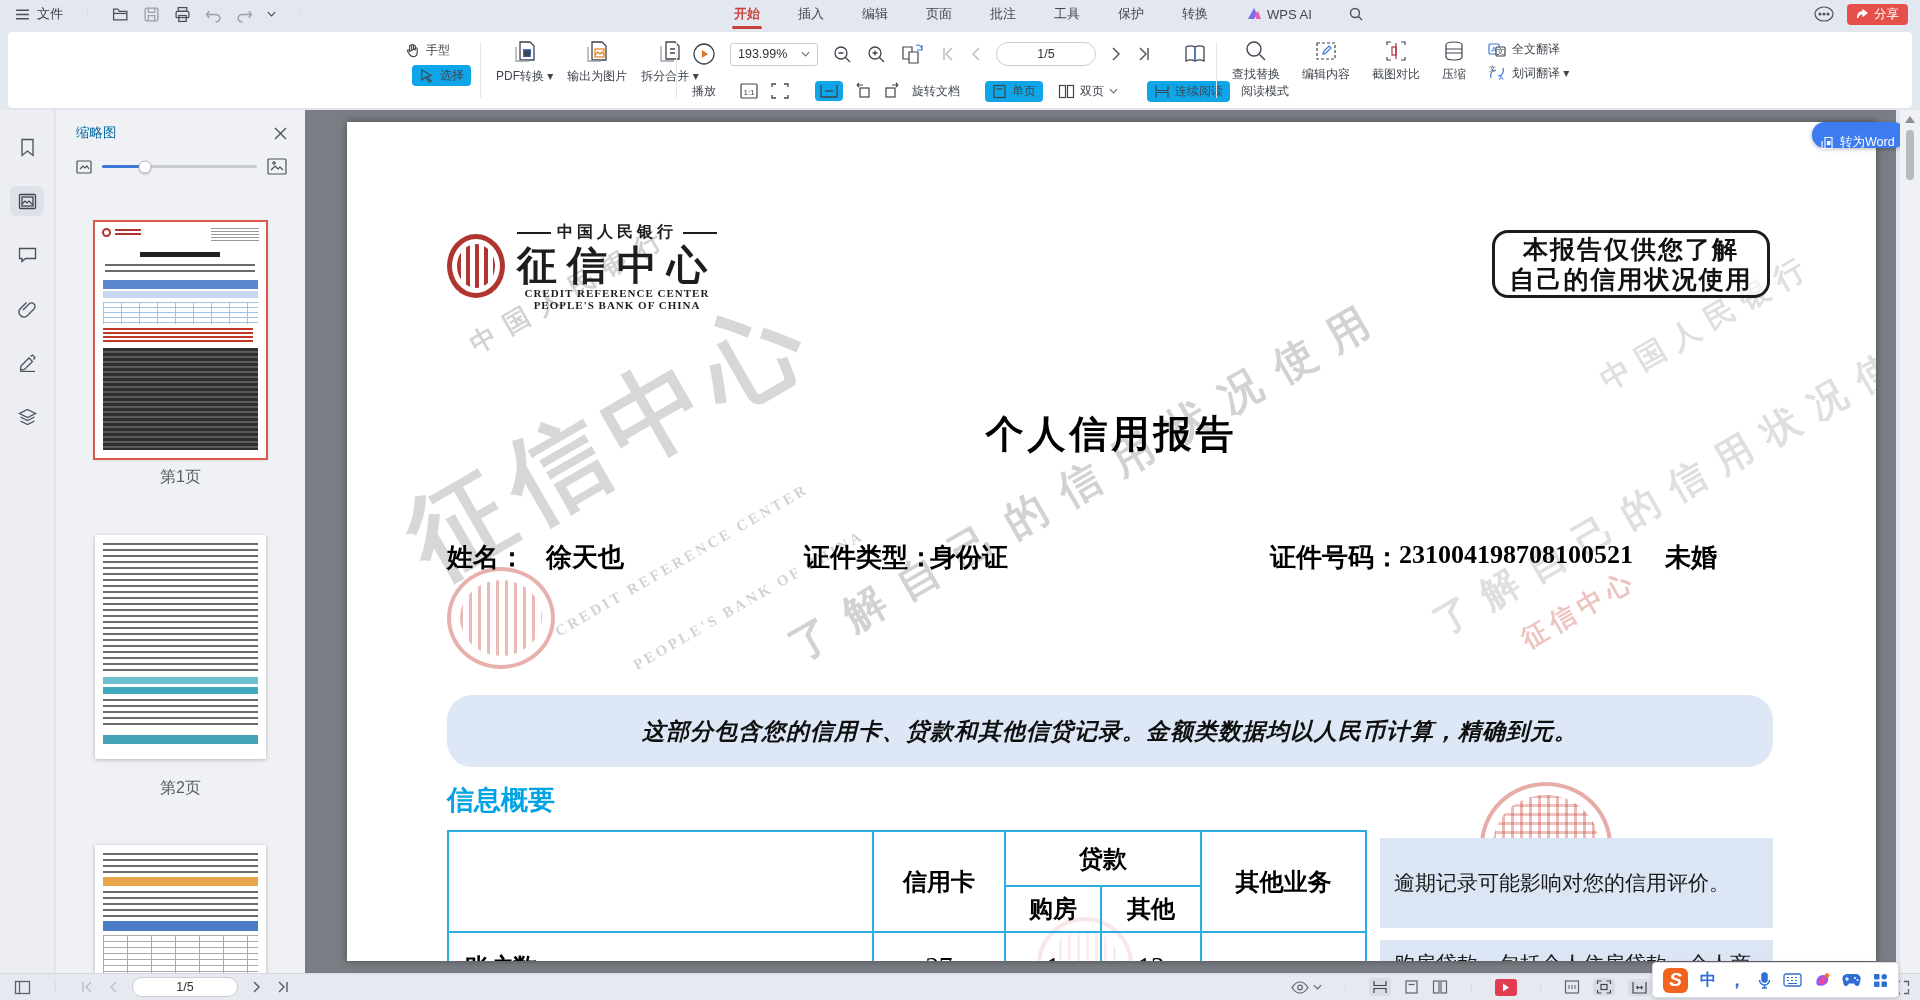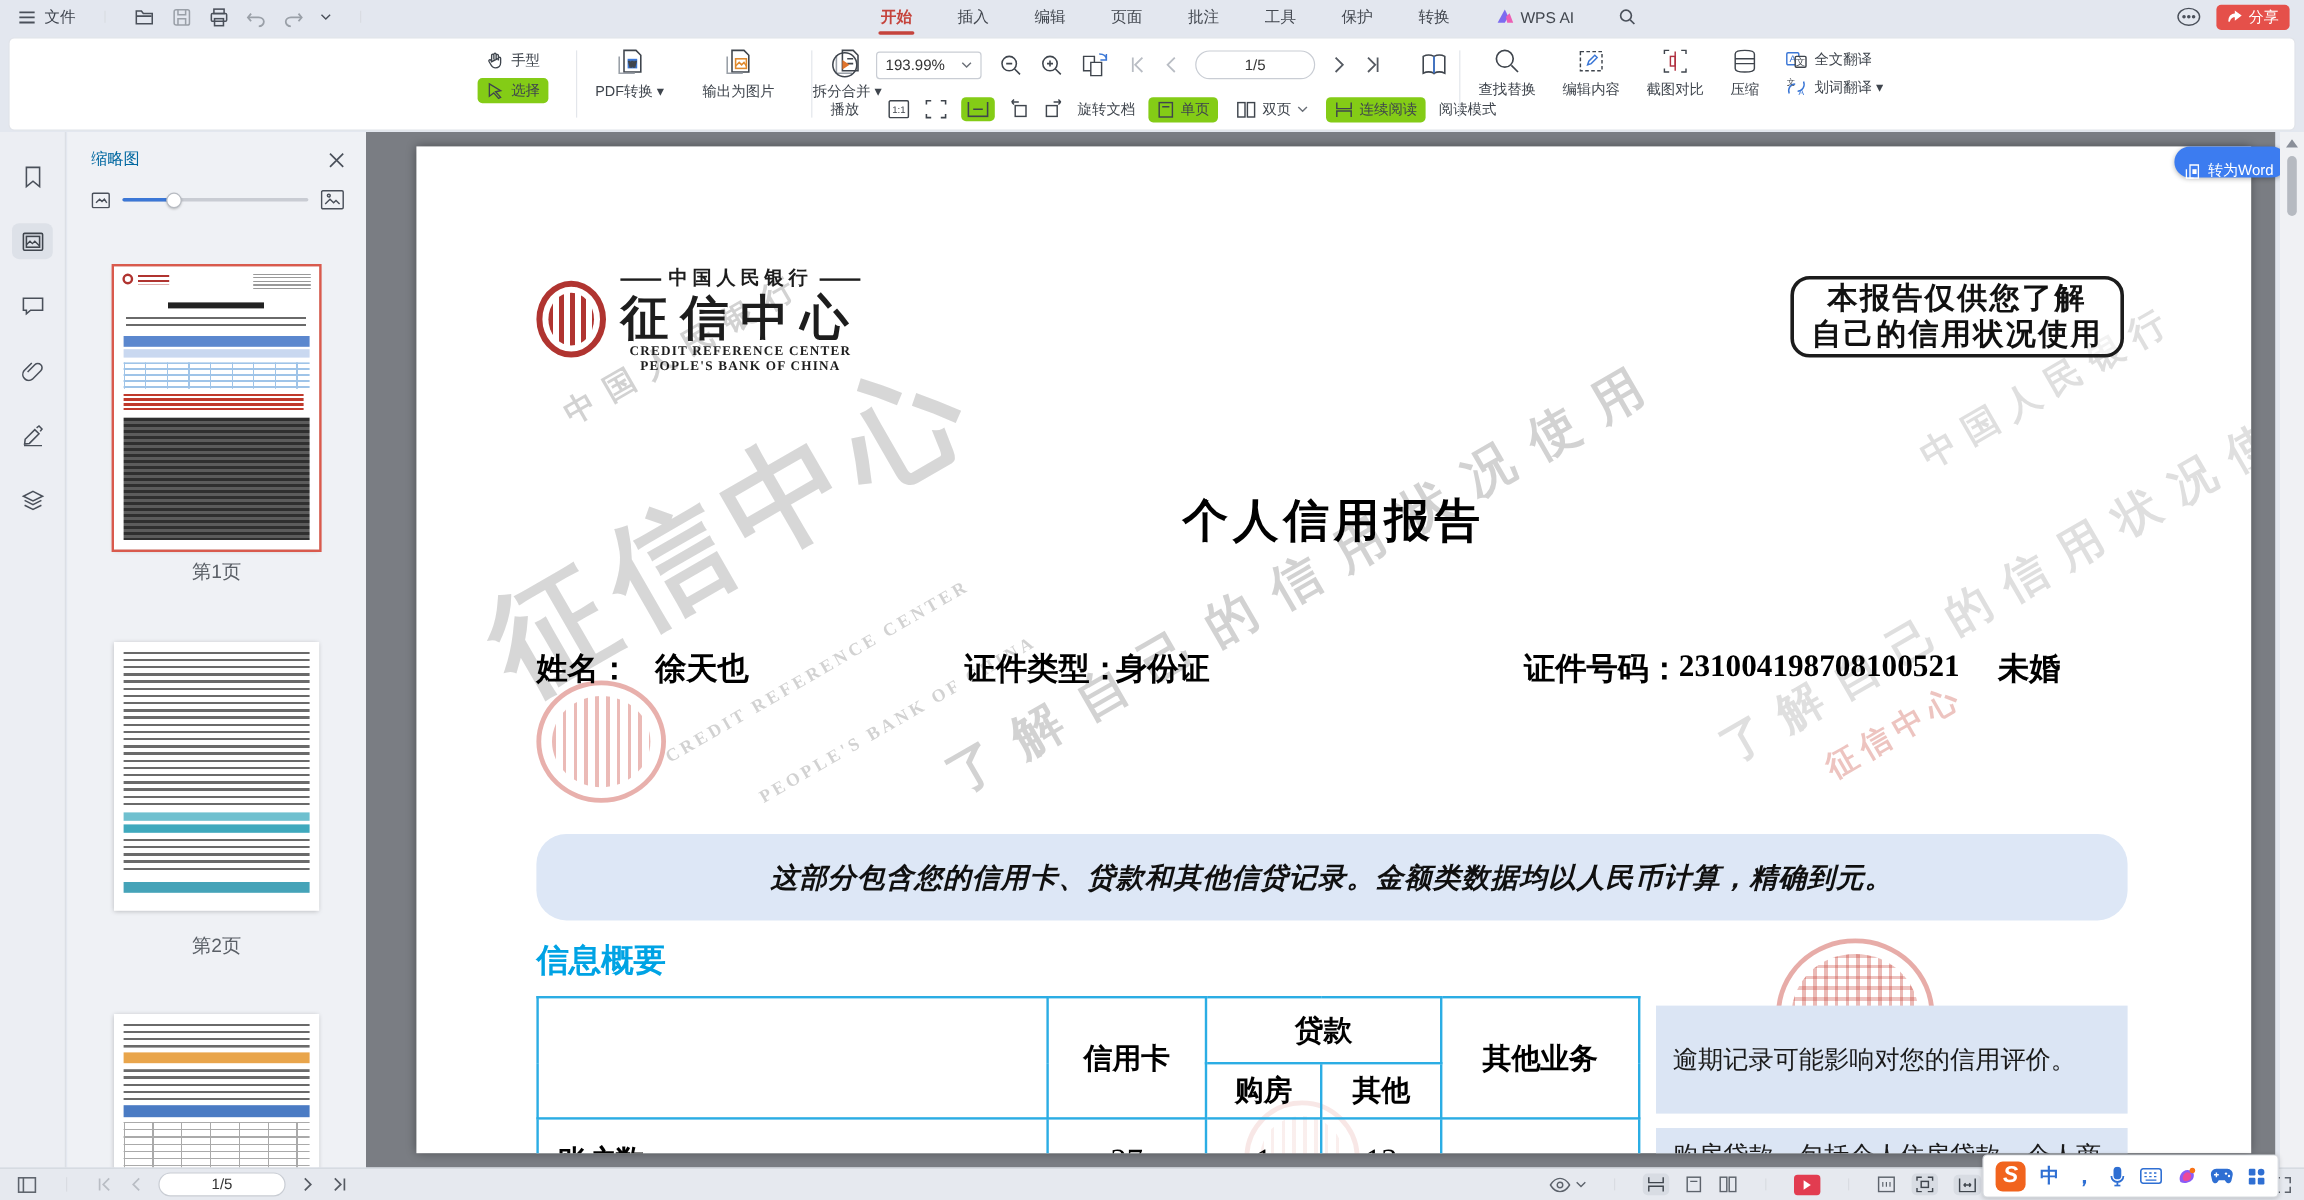--- a/index.html
+++ b/index.html
@@ -22,21 +22,21 @@
   .wps-ai { display:flex; align-items:center; gap:5px; }
   .mb-right { position:absolute; right:12px; top:0; height:28px; display:flex; align-items:center; gap:12px; }
   .share-btn { background:#e5504a; color:#fff; border-radius:4px; height:21px;
     display:flex; align-items:center; gap:5px; padding:0 9px; font-size:12.5px; }
 
   
   #toolbar { position:absolute; left:7px; top:31px; width:1906px; height:78px;
     background:#fff; border:1px solid #e0e3e9; border-radius:5px; }
   .tb-abs { position:absolute; display:flex; align-items:center; }
   .tb-lbl { font-size:12px; color:#3f454d; white-space:nowrap; }
-  .pill { background:#84cc16; border-radius:4px; }
+  .pill { background:#0ea5e9; border-radius:4px;margin-left:14px; }
   .caret { width:9px; height:6px; }
   .tb-col { display:flex; flex-direction:column; align-items:center; gap:3px; }
   .vline { position:absolute; top:10px; bottom:10px; width:1px; background:#e3e6eb; }
   .navbox { border:1px solid #c9cdd4; border-radius:12px; background:#fff; text-align:center;
     font-size:12.5px; color:#333; }
 
   
   #iconstrip { position:absolute; left:0; top:110px; width:55px; bottom:27px;
     background:#eceef3; border-right:1px solid #dcdfe5; display:flex; flex-direction:column;
     align-items:center; padding-top:22px; gap:24px; }
@@ -236,21 +236,21 @@
       <div class="tb-abs pill" style="position:static; gap:6px; padding:2px 7px;">
         <svg width="15" height="15" viewBox="0 0 16 16" fill="none" stroke="#3f454d" stroke-width="1.2">
             <path d="M3 2l10 6-4.5 1L13 14l-1.8 1-4.3-5L3 13z"></path>
           </svg>
         <span class="tb-lbl">选择</span>
       </div>
     </div>
   </div>
   <div class="vline" style="left:472px;"></div>
 
-  <div class="tb-abs" style="left:488px; top:7px; gap:32px;">
+  <div class="tb-abs" style="left:488px; top:7px; gap:14px;">
     <div class="tb-col">
       <svg width="26" height="26" viewBox="0 0 26 26" fill="none" stroke="#3f454d" stroke-width="1.3">
           <path d="M8 3h10l4 4v14H8z"></path>
           <path d="M4 8v14h13" stroke="#9aa0a8"></path>
           <rect x="11" y="10" width="8" height="8" fill="#3b77d6" stroke="none"></rect>
           <text x="15" y="16.5" font-size="6.5" fill="#fff" text-anchor="middle" font-weight="bold">W</text>
         </svg>
       <span class="tb-lbl"><span>PDF转换</span> ▾</span>
     </div>
     <div class="tb-col">

